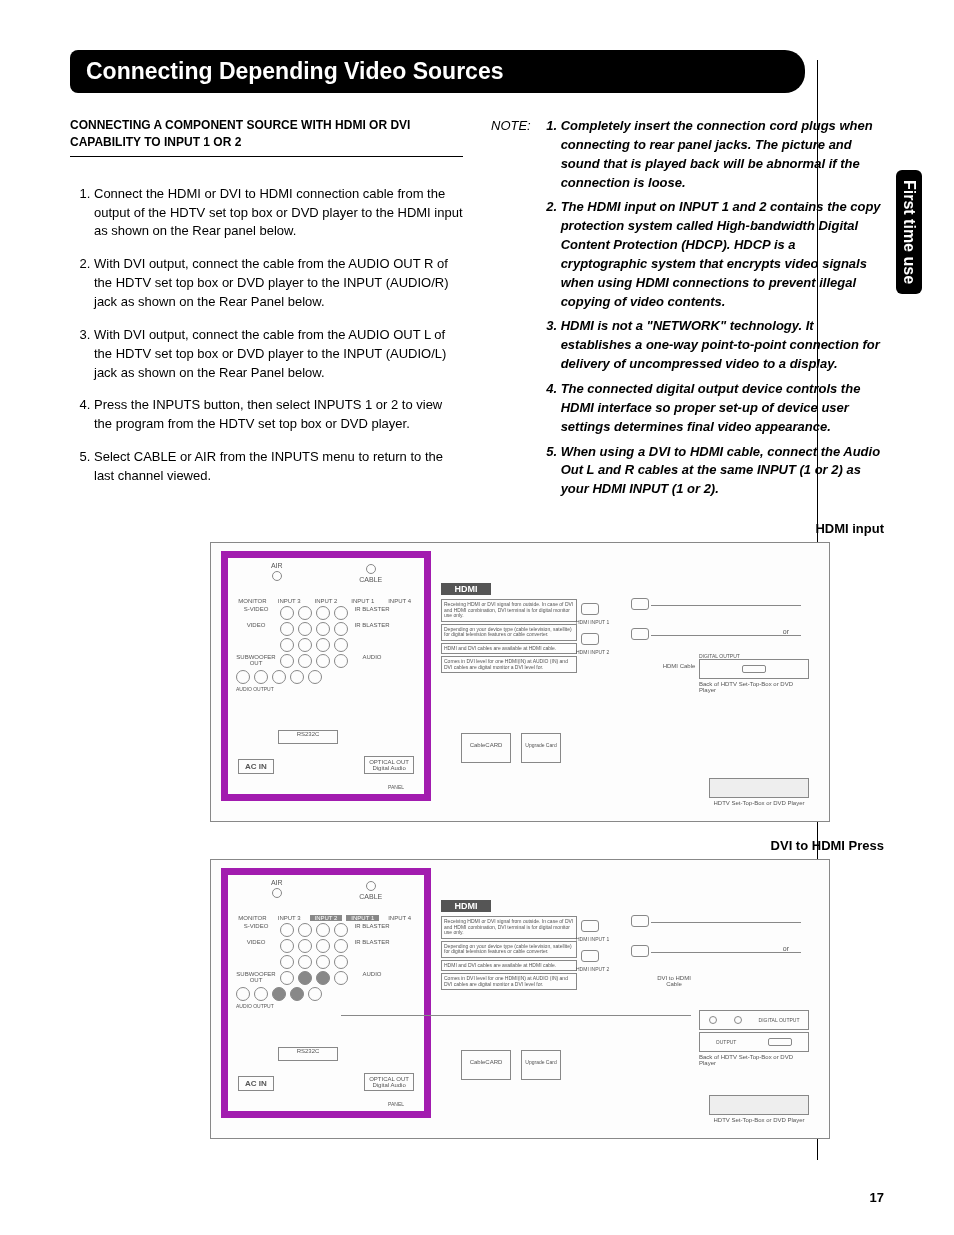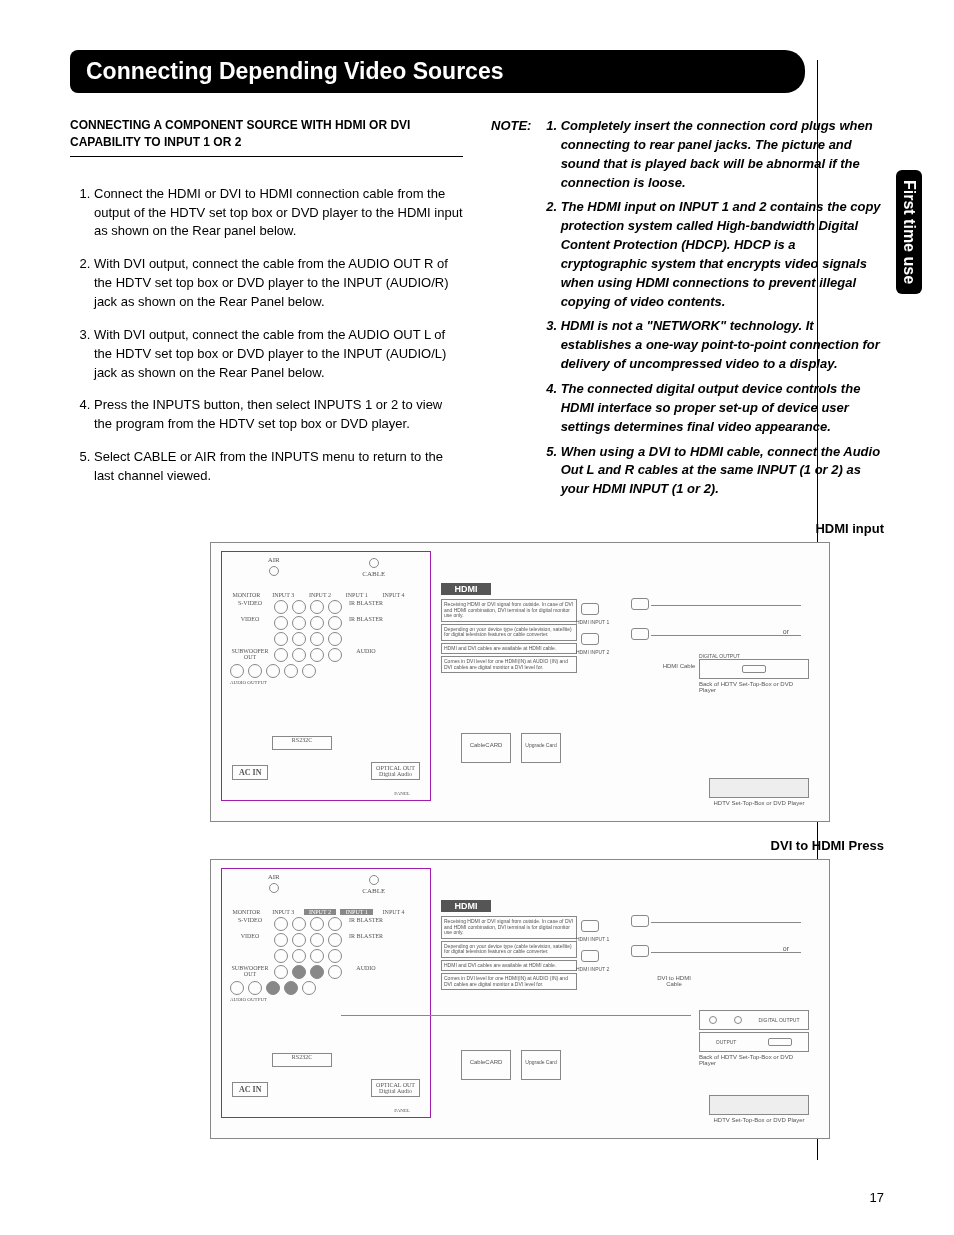--- a/index.html
+++ b/index.html
@@ -60,21 +60,21 @@
     padding-left: 24px;
     margin-top: 28px;
   }
   ol.steps > li {
     margin-bottom: 14px;
   }
   .note-block {
     font-style: italic;
   }
   .note-label {
-    font-weight: bold;
+    font-weight: normal;
     font-style: italic;
     display: inline-block;
     width: 48px;
     vertical-align: top;
   }
   .note-list {
     display: inline-block;
     vertical-align: top;
     width: calc(100% - 54px);
     list-style: decimal;
@@ -102,22 +102,21 @@
     position: relative;
     font-size: 7px;
     color: #555;
   }
   .rear-panel {
     position: absolute;
     left: 10px;
     top: 8px;
     width: 210px;
     height: 250px;
-    border: 1px solid #a21caf;
-    font-family: Liberation Serif, serif;
+    border: 7px solid #a21caf;
   }
   .rear-panel .ant-row { display:flex; justify-content:space-around; padding:4px; font-size:7px;}
   .rear-panel .ant-row span { display:flex; flex-direction:column; align-items:center; }
   .conn { width:10px; height:10px; border:1px solid #888; border-radius:50%; margin:2px;}
   .jack-grid { position:absolute; top:40px; left:8px; width:180px;}
   .jack-row { display:flex; gap:4px; margin-bottom:2px;}
   .jack-row .port { width:14px; height:14px; border:1px solid #888; border-radius:50%;}
   .jack-row .lbl { width:40px; font-size:6px; text-align:center;}
   .acin { position:absolute; bottom:20px; left:10px; border:1px solid #888; padding:2px 6px; font-size:8px; font-weight:bold;}
   .optical { position:absolute; bottom:20px; right:10px; border:1px solid #888; padding:2px 4px; font-size:6px; text-align:center;}
@@ -133,20 +132,21 @@
   .settop .lbl { font-size:6px;}
   .back-box { position:absolute; right:20px; top:110px; width:110px; font-size:6px;}
   .back-box .dev { border:1px solid #888; height:20px; margin-bottom:2px; display:flex; align-items:center; justify-content:space-around;}
   .cable-run { position:absolute; border-top:1px solid #888;}
   .or-label { position:absolute; right:40px; top:85px; font-size:7px;}
   .page-num {
     position: absolute;
     bottom: 30px;
     right: 70px;
     font-size: 13px;
+    font-weight: bold;
   }
   .vrules {
     position:absolute;
     right:136px;
     top:60px;
     width:1px;
     height:1100px;
     background:#000;
   }
 </style>

